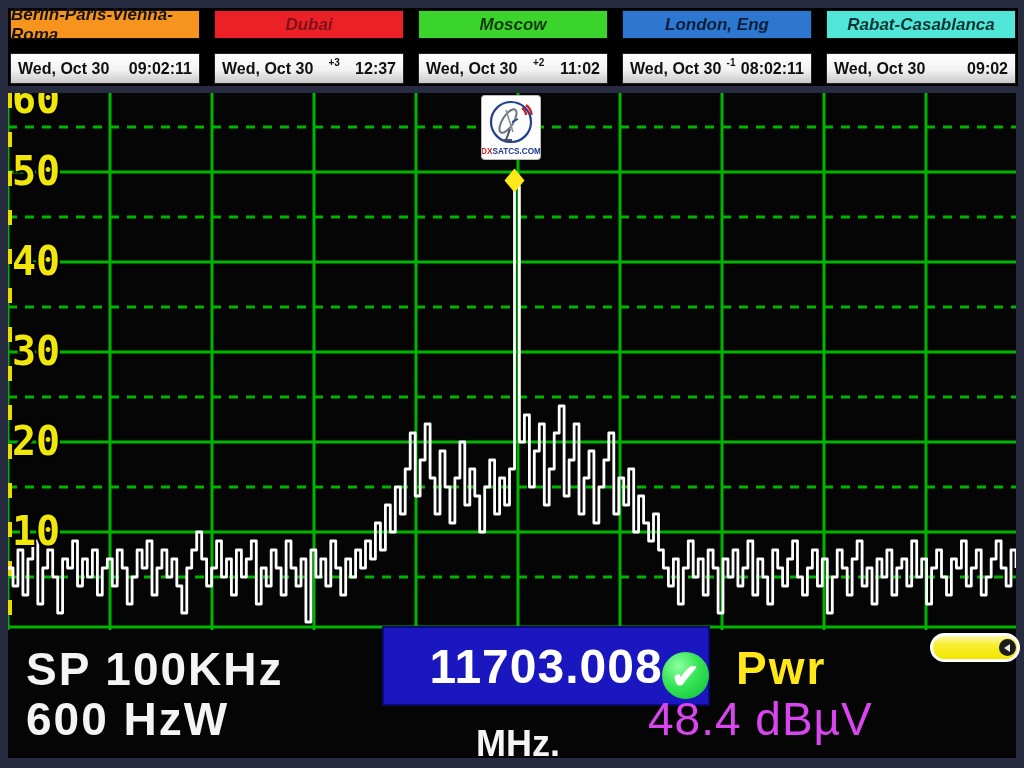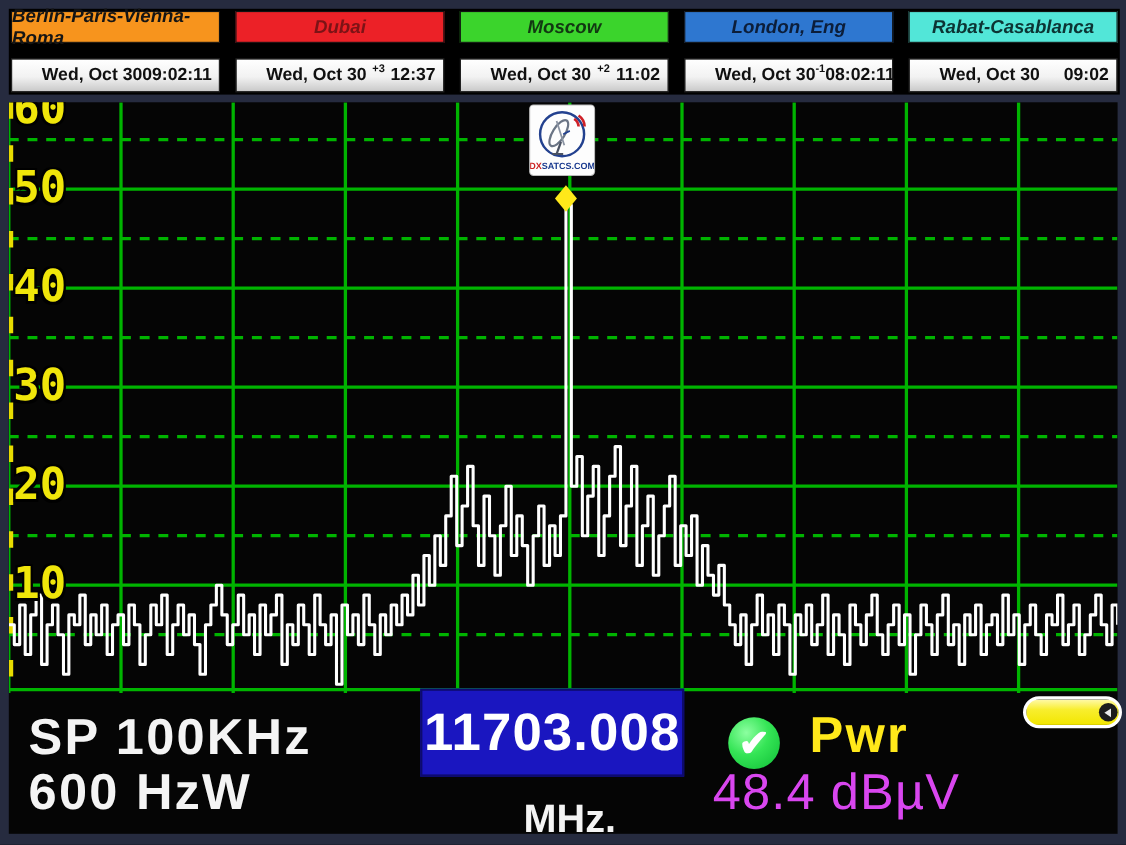--- a/index.html
+++ b/index.html
@@ -19,21 +19,21 @@
     height:27px;display:flex;align-items:center;justify-content:center;
     font-style:italic;font-weight:bold;font-size:17px;
     border:1px solid #111;
   }
   .time-cell{
     height:31px;display:flex;align-items:center;
     background:linear-gradient(#ffffff 0%,#f2f2f2 55%,#c9c9c9 100%);
     color:#101010;font-weight:bold;font-size:16px;
     padding:0 7px;box-sizing:border-box;border:1px solid #222;
   }
-  .time-cell .date{flex:0 0 auto;margin-left:20px;}
+  .time-cell .date{flex:0 0 auto;}
   .time-cell .tz{flex:1 1 auto;text-align:center;font-size:10px;vertical-align:top;
     position:relative;top:-6px;font-weight:bold;}
   .time-cell .time{flex:0 0 auto;text-align:right;}
   
   .plot{
     position:absolute;left:8px;top:93px;width:1008px;height:537px;
     background:#050505;overflow:hidden;
   }
   .plot svg{position:absolute;left:0;top:0;}
   .ylabel{
@@ -51,21 +51,21 @@
     position:absolute;left:8px;top:630px;width:1008px;height:128px;
     background:#050505;
   }
   .sp-label,.bw-label{
     position:absolute;left:18px;color:#f4f4f4;font-weight:bold;
     font-size:46px;letter-spacing:2px;line-height:46px;white-space:nowrap;
   }
   .sp-label{top:16px;}
   .bw-label{top:66px;}
   .freq-box{
-    position:absolute;left:374px;top:-4px;width:240px;height:80px;
+    position:absolute;left:374px;top:-4px;width:328px;height:80px;
     background:#1a16c0;border:2px solid #0d0a6e;box-sizing:border-box;
     display:flex;align-items:center;justify-content:center;
     color:#fff;font-weight:bold;font-size:48px;letter-spacing:1px;
   }
   .freq-unit{
     position:absolute;left:374px;top:93px;width:272px;text-align:center;
     color:#f4f4f4;font-weight:bold;font-size:36px;
   }
   .check{
     position:absolute;left:654px;top:22px;width:47px;height:47px;border-radius:50%;

